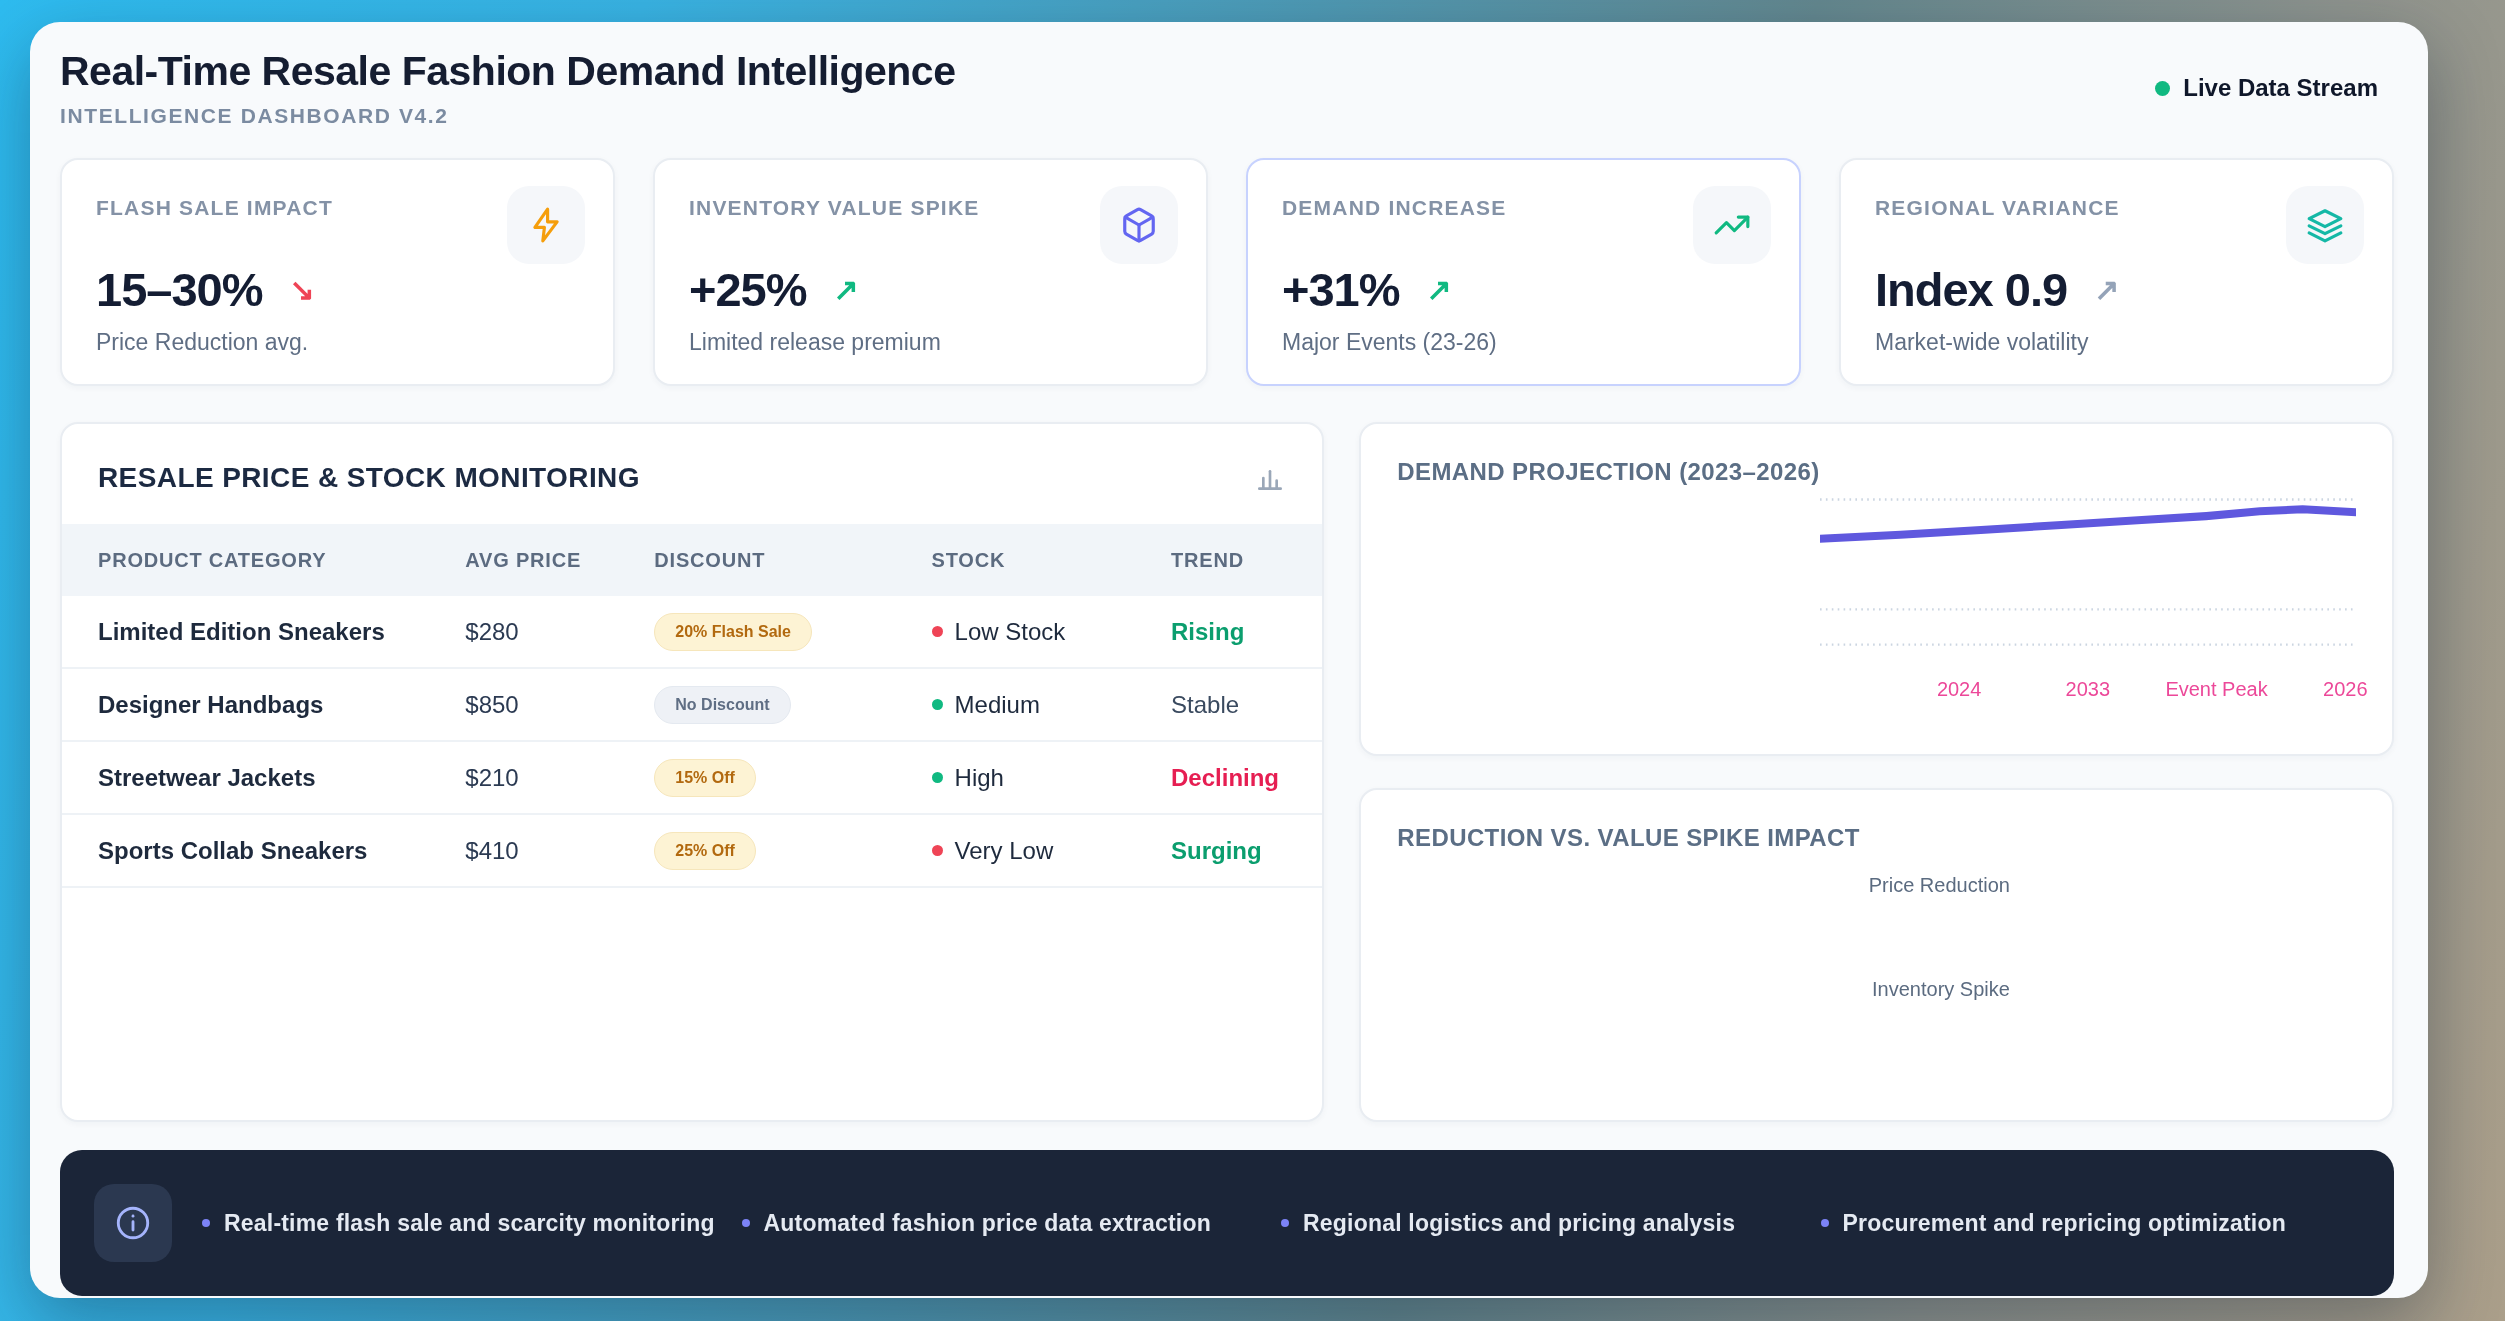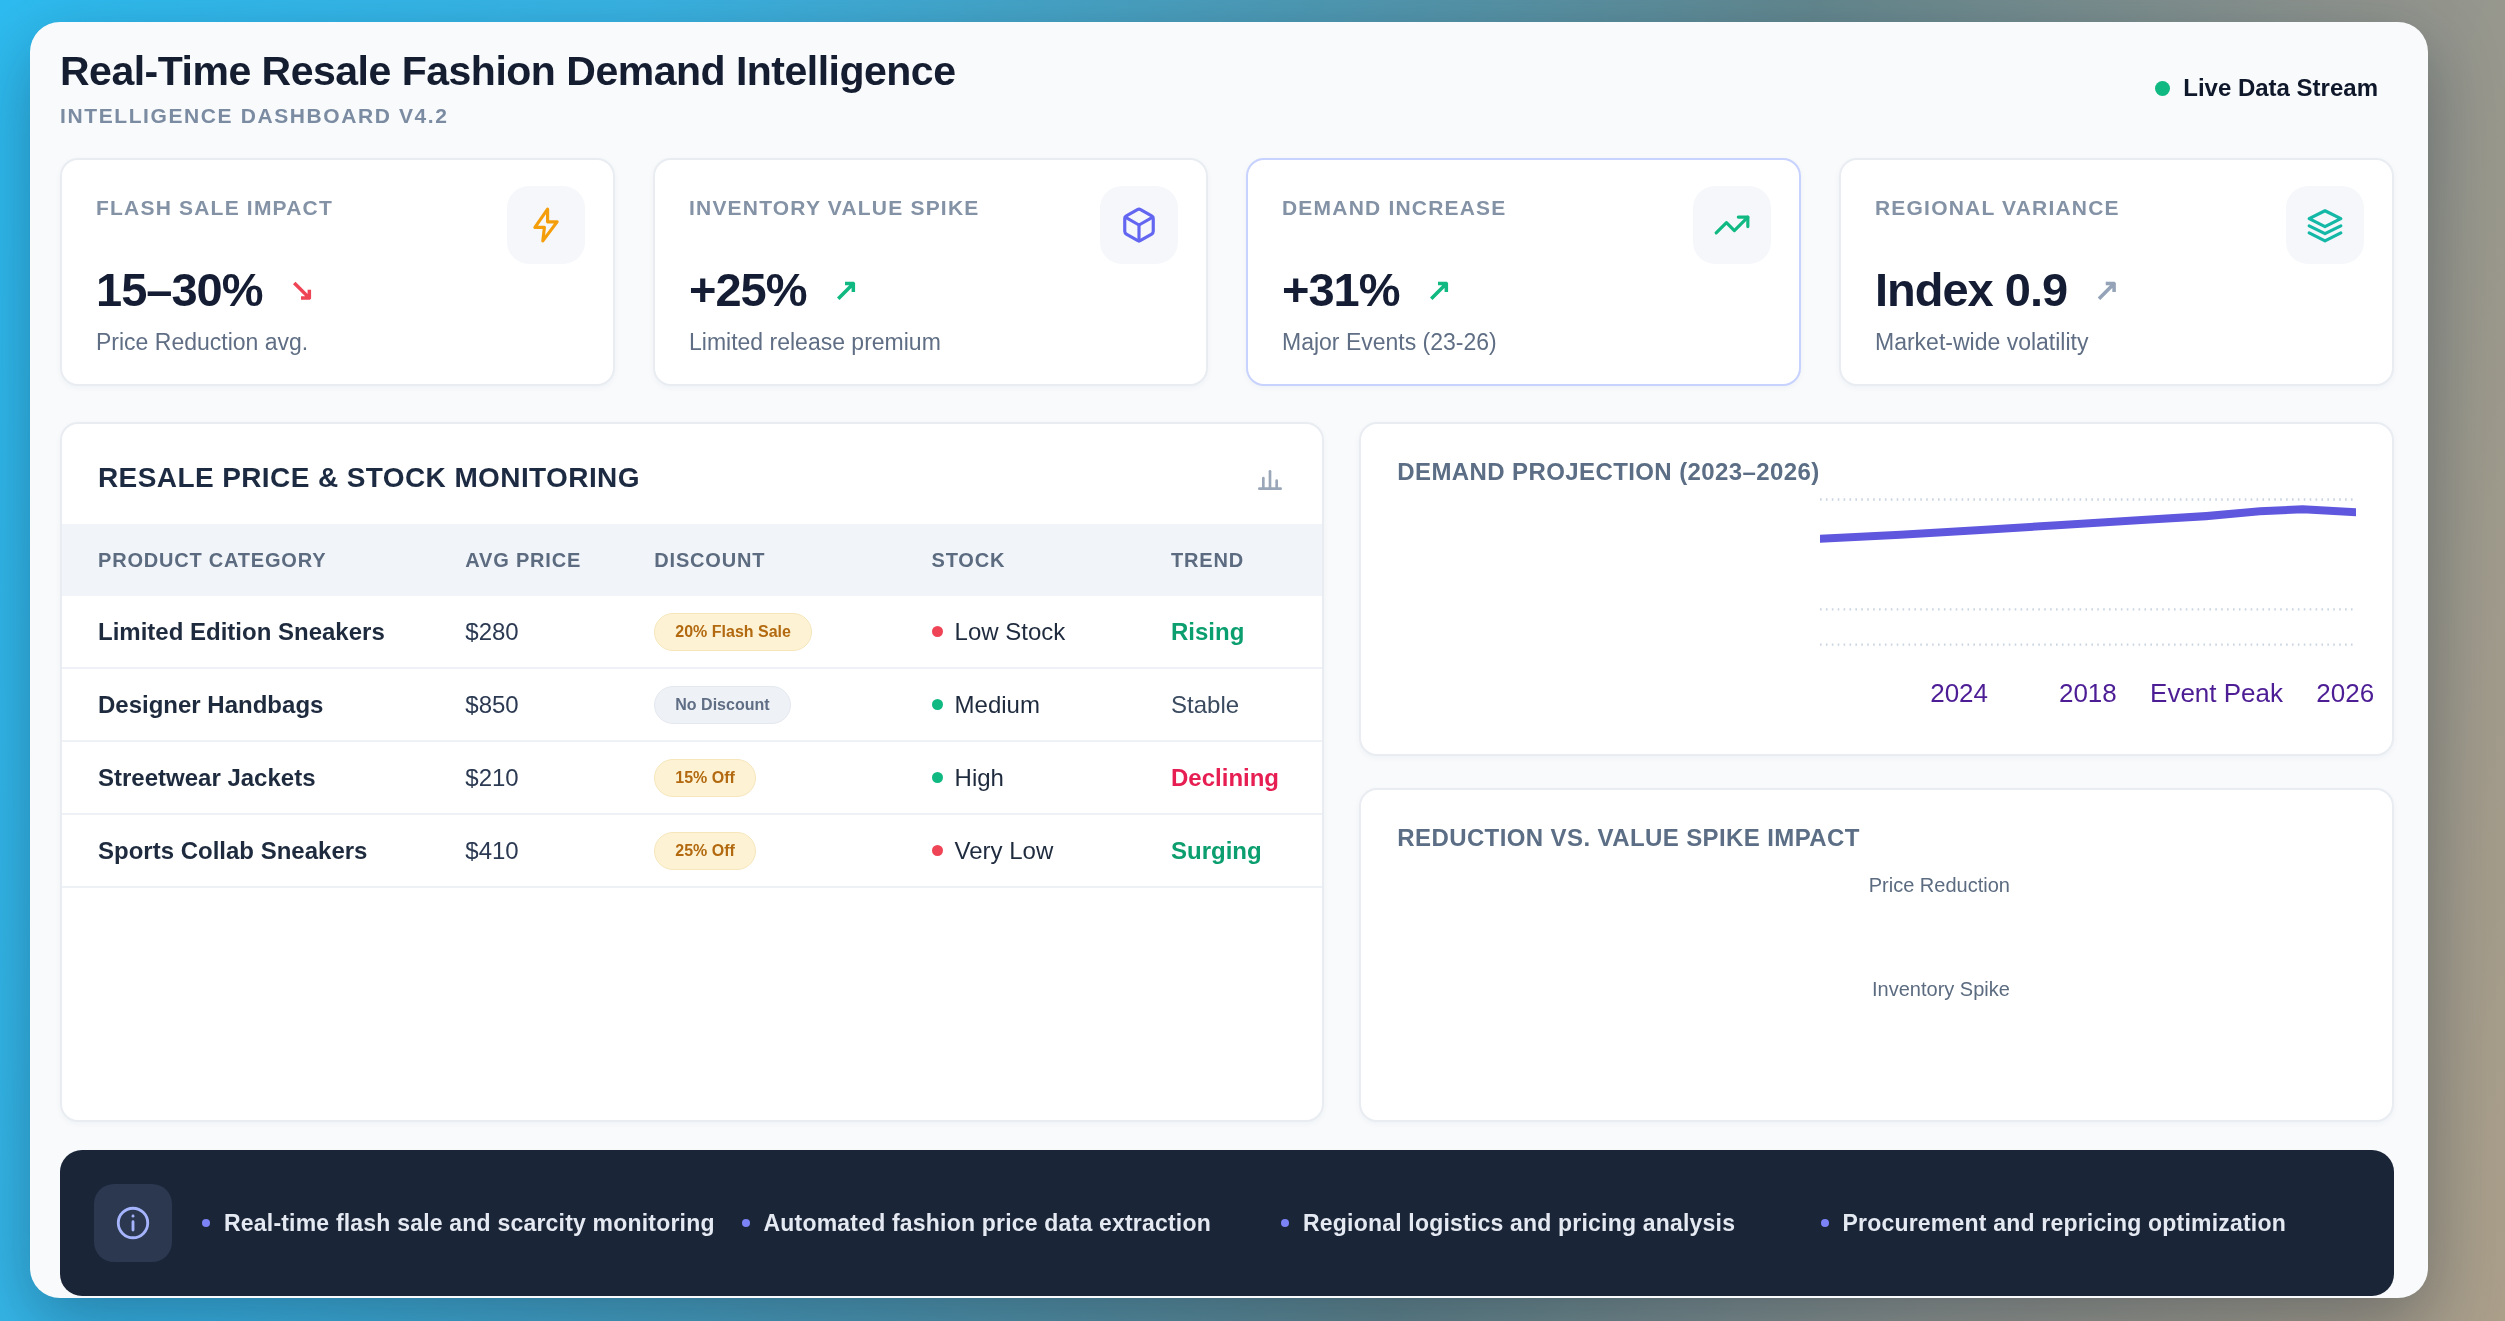--- a/index.html
+++ b/index.html
@@ -51,21 +51,21 @@
   .stock { display:flex; align-items:center; gap:12px; font-size:24px; font-weight:500; color:#1e2a3d; }
   .dot { width:11px; height:11px; border-radius:50%; flex:0 0 auto; }
   .trend { font-size:24px; }
   
   .right-col { flex:1; display:flex; flex-direction:column; gap:32px; }
   .chart-card { flex:1; padding:34px 36px; display:flex; flex-direction:row; }
   .chart-title { font-size:24px; font-weight:700; letter-spacing:.4px; color:#5b6e85; }
   .line-wrap { position:relative; flex:1; margin-top:18px; }
   .line-wrap svg { width:100%; height:196px; display:block; }
   .ticks { position:relative; height:34px; margin-top:6px; }
-  .tick { position:absolute; transform:translateX(-50%); font-size:26px; color:#4c1d95; white-space:nowrap; }
+  .tick { position:absolute; transform:translateX(-50%); font-size:20px; color:#ec4899; white-space:nowrap; }
   .bars-wrap { margin-top:40px; display:flex; flex-direction:column; gap:62px; padding-right:30px; }
   .bar-row { display:flex; align-items:center; }
   .bar-label { width:170px; text-align:right; font-size:20px; line-height:1.25; color:#5b6b80; padding-right:20px; }
   .bar-track { flex:1; }
   .hbar { height:42px; border-radius:8px; }
   
   .ftr { margin-top:28px; height:146px; background:#1b2538; border-radius:22px; display:flex; align-items:center; padding:0 34px; }
   .info-box { width:78px; height:78px; border-radius:20px; background:#2b3850; border:none; display:flex; align-items:center; justify-content:center; cursor:pointer; flex:0 0 auto; }
   .info-box svg { width:38px; height:38px; color:#a5b4fc; }
   .ftr-items { flex:1; display:flex; margin-left:30px; }
@@ -223,21 +223,21 @@
         <div class="chart-title">DEMAND PROJECTION (2023–2026)</div>
         <div class="line-wrap">
           <svg id="demand-line" viewBox="0 0 1000 170" preserveAspectRatio="none">
             <line class="gridline" x1="0" x2="1000" stroke="#cbd5e1" stroke-width="2" stroke-dasharray="3 8" y1="20.4" y2="20.4"></line>
             <line class="gridline" x1="0" x2="1000" stroke="#cbd5e1" stroke-width="2" stroke-dasharray="3 8" y1="115.6" y2="115.6"></line>
             <line class="gridline" x1="0" x2="1000" stroke="#cbd5e1" stroke-width="2" stroke-dasharray="3 8" y1="146.2" y2="146.2"></line>
             <polyline points="0.0,54.4 150.0,51.0 300.0,46.8 450.0,42.5 600.0,38.2 720.0,34.8 820.0,30.6 900.0,28.9 1000.0,31.5" fill="none" stroke="#5f58de" stroke-width="7" stroke-linecap="round" stroke-linejoin="round"></polyline>
           </svg>
           <div class="ticks">
             <span class="tick" style="left: 26%;">2024</span>
-            <span class="tick" style="left: 50%;">2018</span>
+            <span class="tick" style="left: 50%;">2033</span>
             <span class="tick" style="left: 74%;">Event Peak</span>
             <span class="tick" style="left: 98%;">2026</span>
           </div>
         </div>
       </div>
 
       <div class="card chart-card">
         <div class="chart-title">REDUCTION VS. VALUE SPIKE IMPACT</div>
         <div class="bars-wrap">
           <div class="bar-row">

